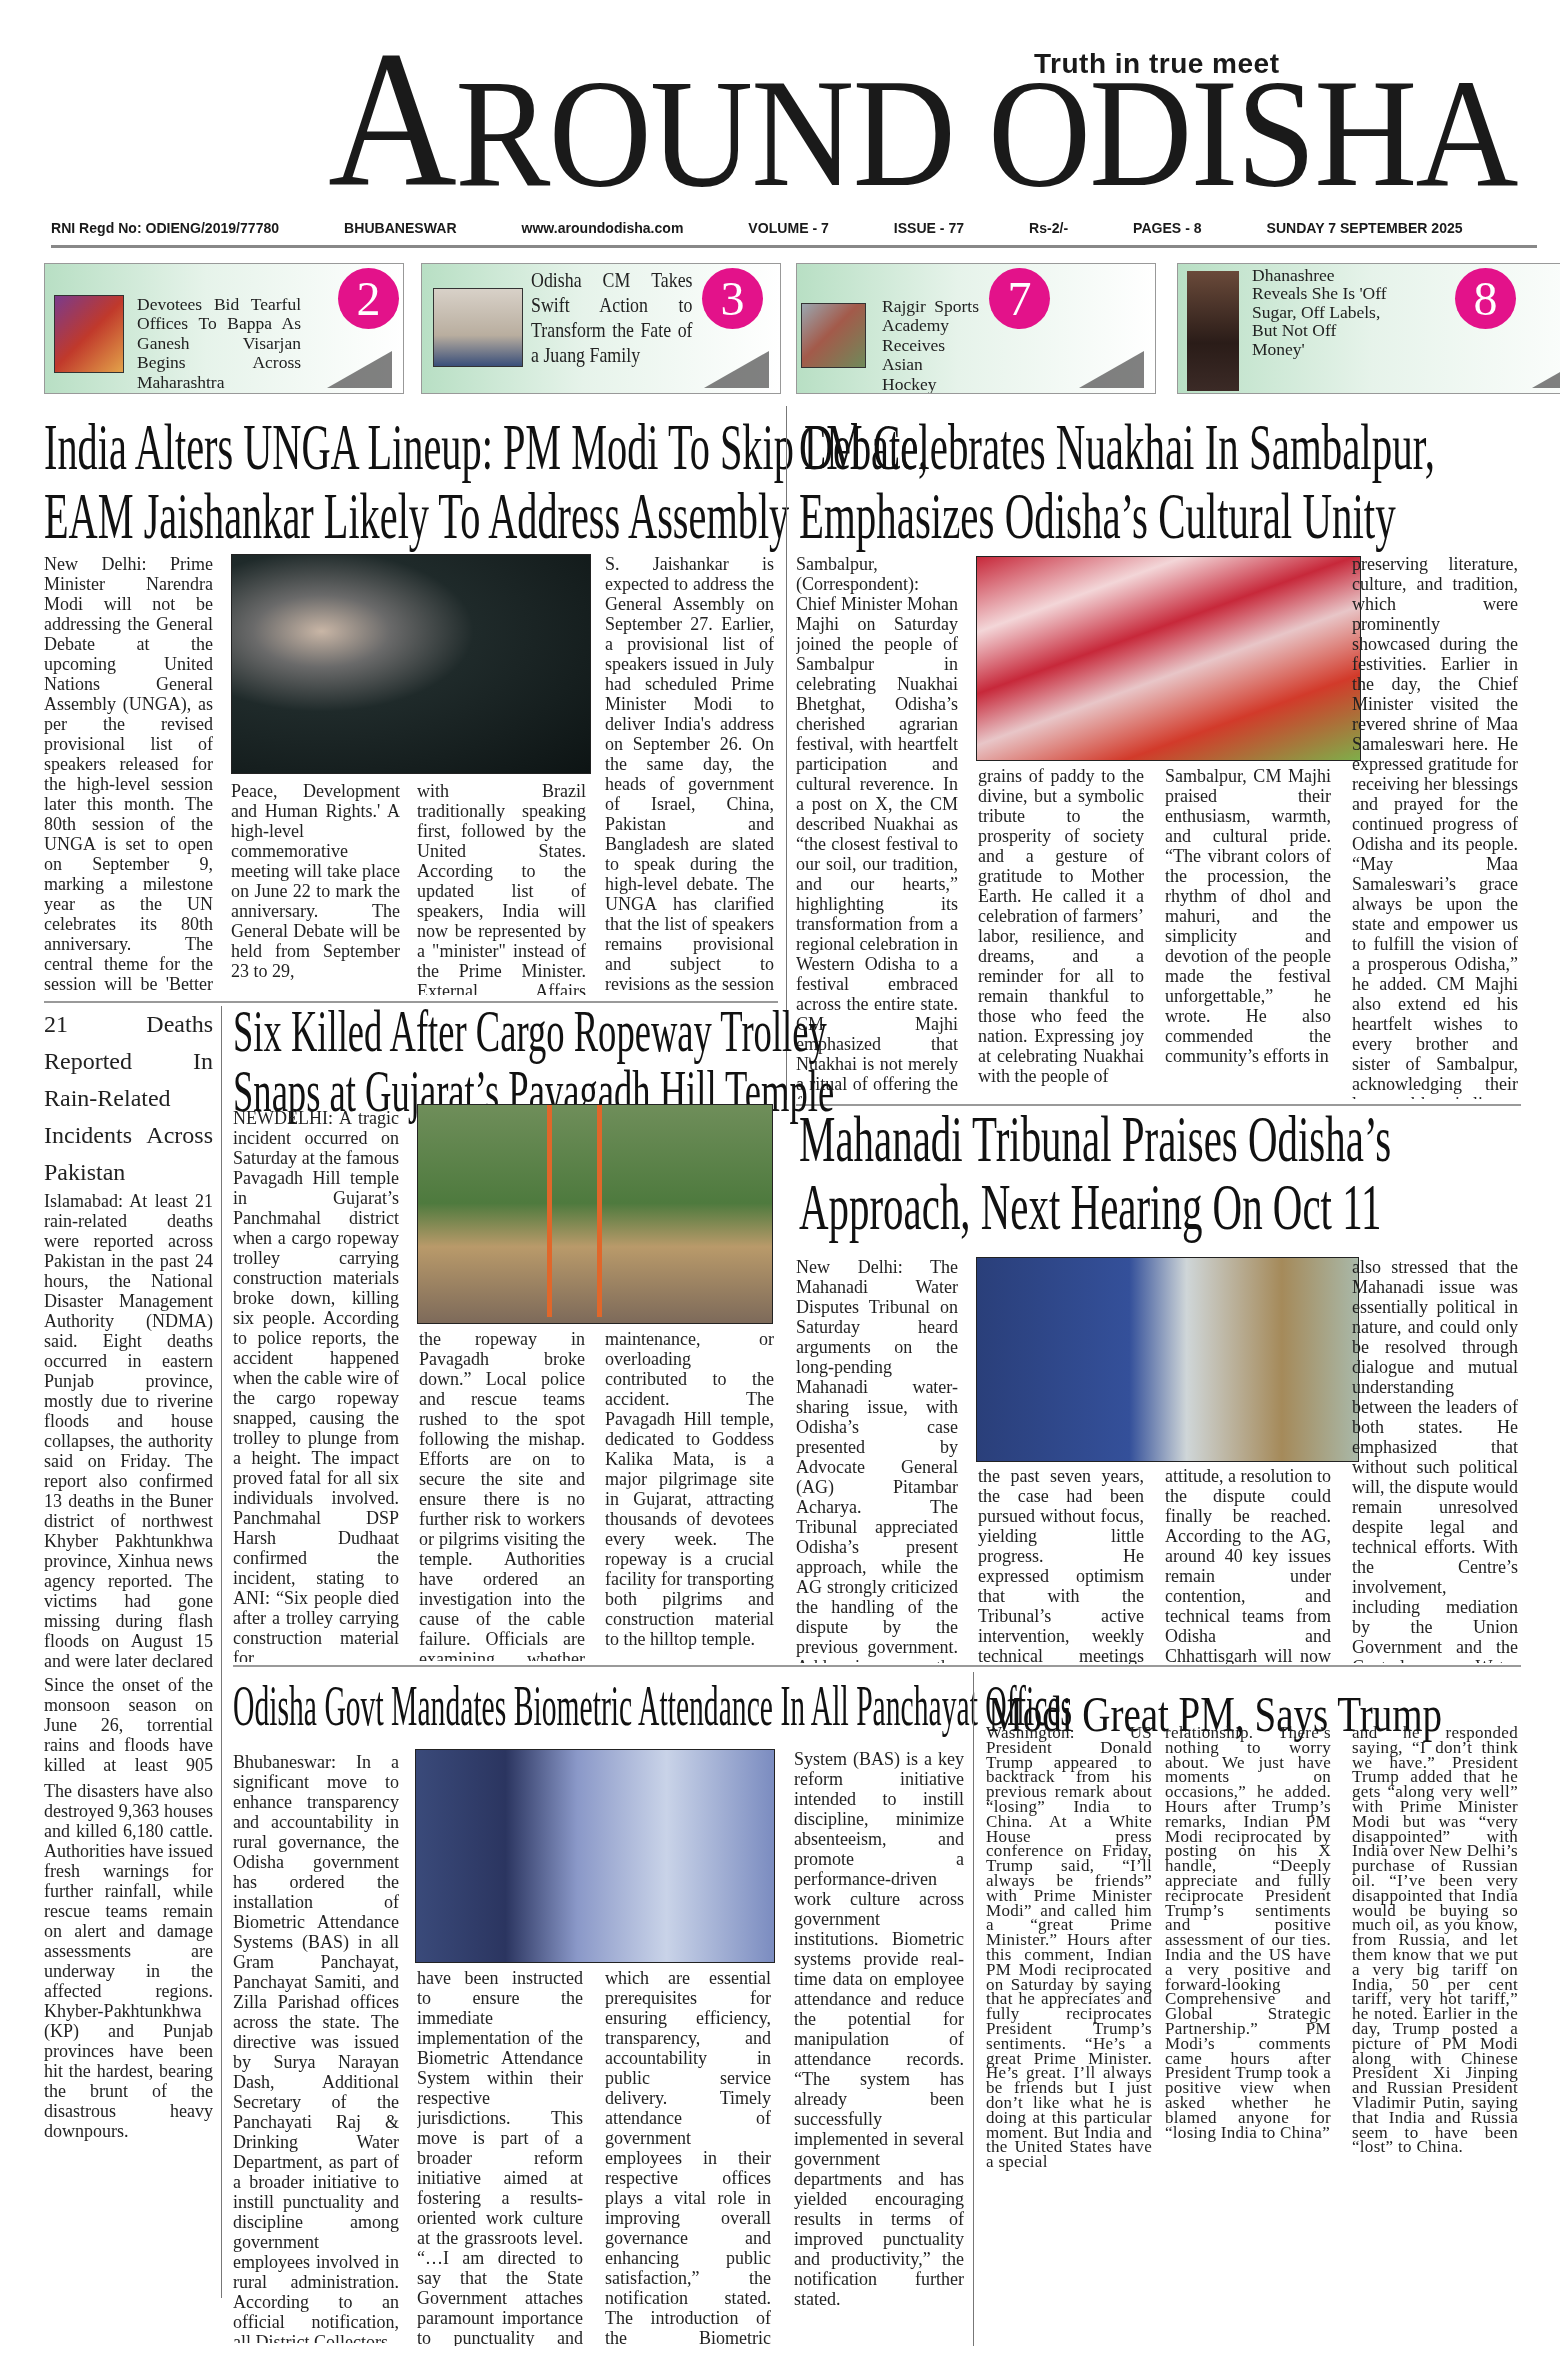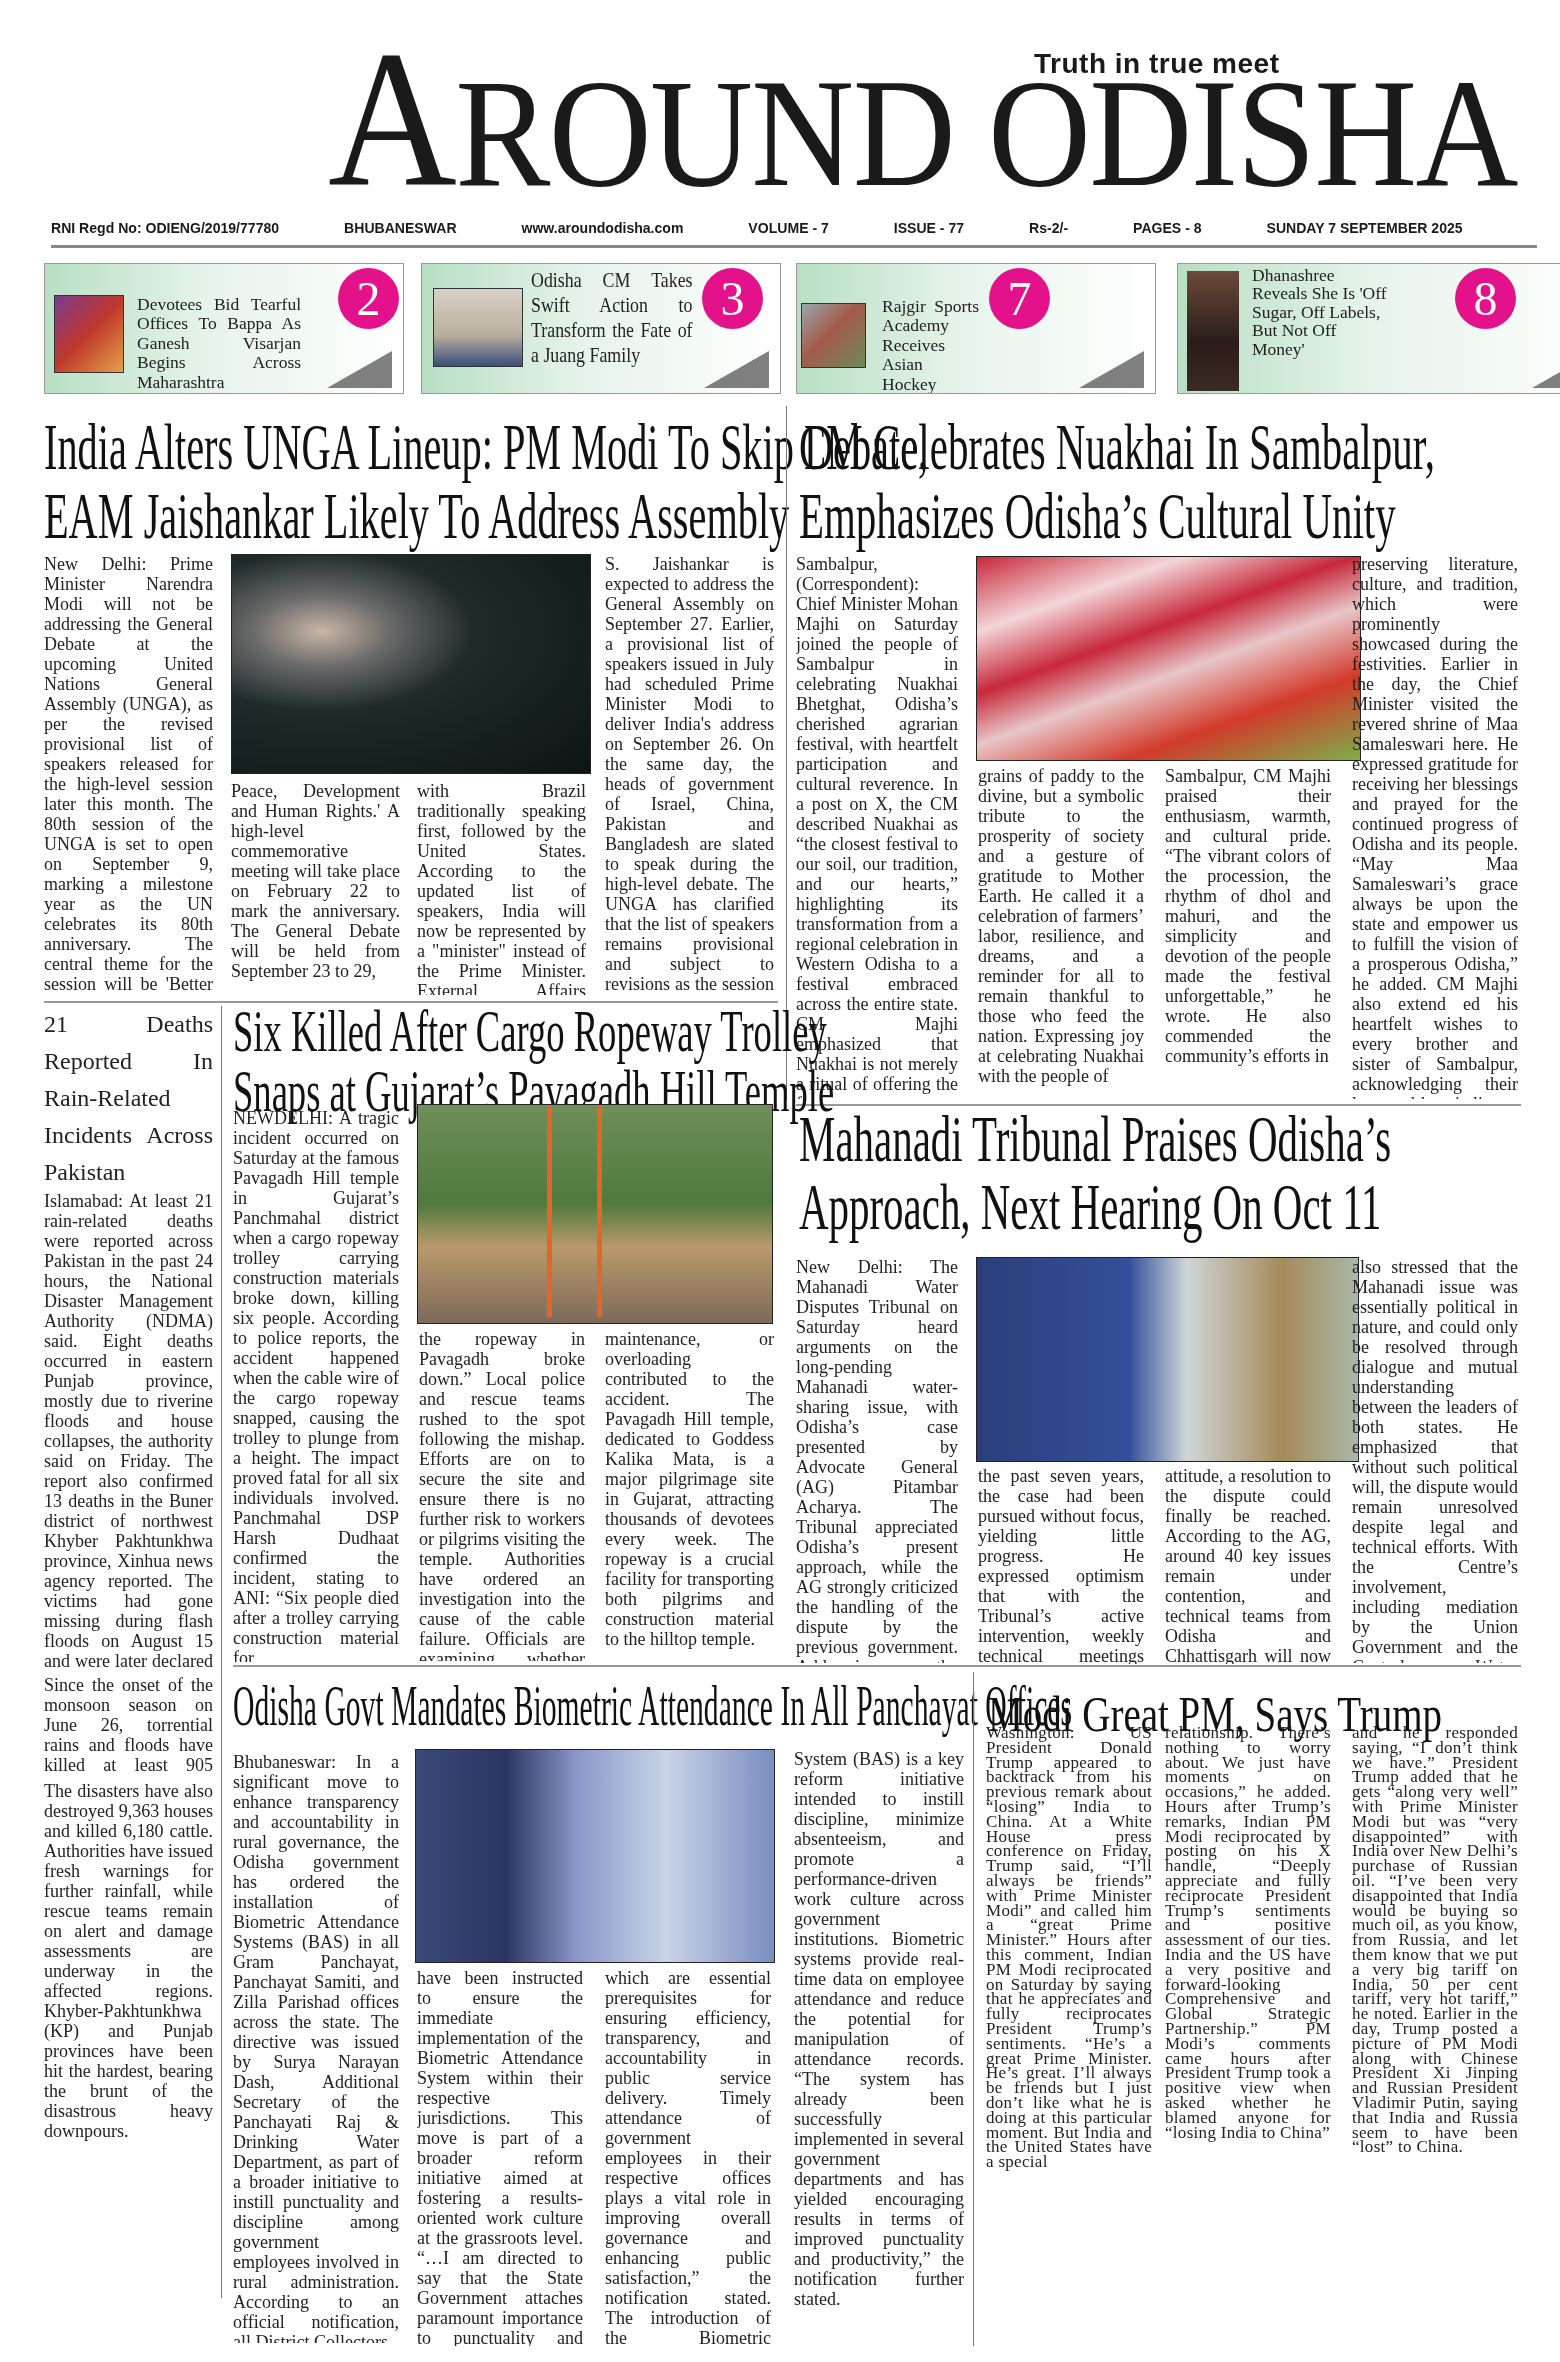--- a/index.html
+++ b/index.html
@@ -61,21 +61,21 @@
   <div class="thumb" style="left:9.2px;top:7.4px;width:52px;height:120px;border:none;background:linear-gradient(180deg,#6a4a3a,#2a1c18 60%,#3b2a26);"></div>
   <div class="ttext" style="left:74px;top:1.8px;width:138px;font-size:17.5px;line-height:18.5px;text-align:left;">Dhanashree Reveals She Is 'Off Sugar, Off Labels, But Not Off Money'</div>
   <div class="badge" style="left:277px;top:3.7px;">8</div>
   <div class="curl"></div>
 </div>
 
 <div class="headline h-cond" style="left:44px;top:413px;font-size:65px;line-height:68px;">India Alters UNGA Lineup: PM Modi To Skip Debate,</div>
 <div class="headline h-cond" style="left:44px;top:482px;font-size:65px;line-height:68px;">EAM Jaishankar Likely To Address Assembly</div>
 <div class="col" style="left:44px;top:554px;width:169px;height:441px;overflow:hidden;">New Delhi: Prime Minister Narendra Modi will not be addressing the General Debate at the upcoming United Nations General Assembly (UNGA), as per the revised provisional list of speakers released for the high-level session later this month. The 80th session of the UNGA is set to open on September 9, marking a milestone year as the UN celebrates its 80th anniversary. The central theme for the session will be 'Better Together: 80 Years and More for</div>
 <div class="photo" style="left:231px;top:554px;width:360px;height:220px;background:radial-gradient(ellipse at 25% 35%,#c9b6a6 0,#6a6a6a 18%,#1f2a2a 40%,#0d1414 100%);"></div>
-<div class="col" style="left:231px;top:781px;width:169px;height:214px;overflow:hidden;">Peace, Development and Human Rights.' A high-level commemorative meeting will take place on February 22 to mark the anniversary. The General Debate will be held from September 23 to 29,</div>
+<div class="col" style="left:231px;top:781px;width:169px;height:214px;overflow:hidden;">Peace, Development and Human Rights.' A high-level commemorative meeting will take place on June 22 to mark the anniversary. The General Debate will be held from September 23 to 29,</div>
 <div class="col" style="left:417px;top:781px;width:169px;height:214px;overflow:hidden;">with Brazil traditionally speaking first, followed by the United States. According to the updated list of speakers, India will now be represented by a "minister" instead of the Prime Minister. External Affairs Minister (EAM)</div>
 <div class="col" style="left:605px;top:554px;width:169px;height:441px;overflow:hidden;">S. Jaishankar is expected to address the General Assembly on September 27. Earlier, a provisional list of speakers issued in July had scheduled Prime Minister Modi to deliver India's address on September 26. On the same day, the heads of government of Israel, China, Pakistan and Bangladesh are slated to speak during the high-level debate. The UNGA has clarified that the list of speakers remains provisional and subject to revisions as the session approaches.</div>
 
 <div class="vrule" style="left:786px;top:406px;height:694px;"></div>
 
 <div class="headline h-cond" style="left:799px;top:413px;font-size:66px;line-height:68px;">CM Celebrates Nuakhai In Sambalpur,</div>
 <div class="headline h-cond" style="left:799px;top:482px;font-size:66px;line-height:68px;">Emphasizes Odisha’s Cultural Unity</div>
 <div class="col" style="left:796px;top:554px;width:162px;height:545px;overflow:hidden;">Sambalpur, (Correspondent): Chief Minister Mohan Majhi on Saturday joined the people of Sambalpur in celebrating Nuakhai Bhetghat, Odisha’s cherished agrarian festival, with heartfelt participation and cultural reverence. In a post on X, the CM described Nuakhai as “the closest festival to our soil, our tradition, and our hearts,” highlighting its transformation from a regional celebration in Western Odisha to a festival embraced across the entire state. CM Majhi emphasized that Nuakhai is not merely a ritual of offering the first</div>
 <div class="photo" style="left:976px;top:556px;width:385px;height:205px;background:linear-gradient(160deg,#c7283a 0%,#f3d6d8 22%,#c7283a 40%,#e8c6c8 55%,#d23a2a 75%,#7fae4a 100%);"></div>
 <div class="col" style="left:978px;top:766px;width:166px;height:332px;overflow:hidden;">grains of paddy to the divine, but a symbolic tribute to the prosperity of society and a gesture of gratitude to Mother Earth. He called it a celebration of farmers’ labor, resilience, and dreams, and a reminder for all to remain thankful to those who feed the nation. Expressing joy at celebrating Nuakhai with the people of</div>

